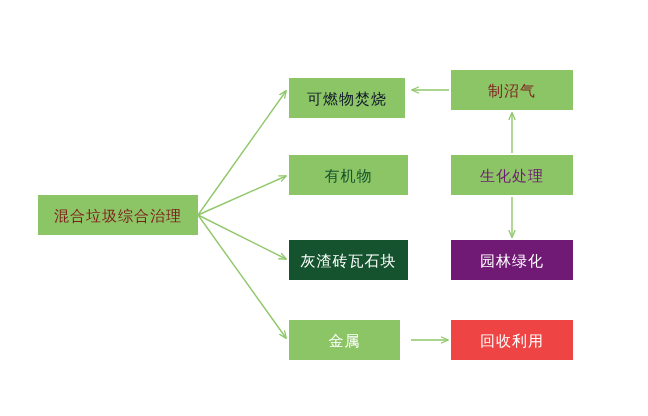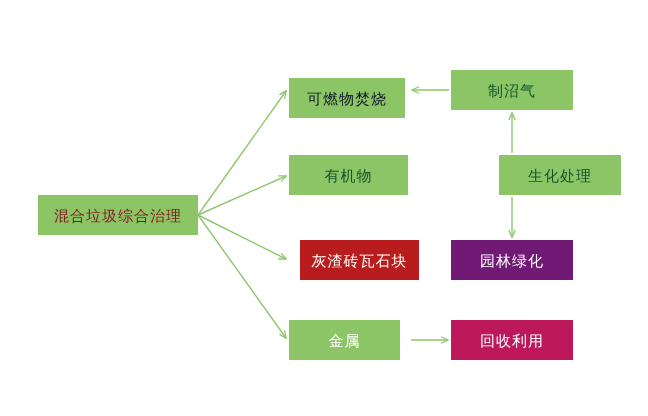--- a/index.html
+++ b/index.html
@@ -67,32 +67,32 @@
   <div id="node-layer">
       <div class="node" style="left: 38px; top: 195px; width: 160px; height: 40px; background: rgb(140, 197, 101); color: #7f1d1d;">
         <span class="node-label">混合垃圾综合治理</span>
       </div>
       <div class="node" style="left: 289px; top: 70px; width: 116px; height: 40px; background: rgb(140, 197, 101); color: #0f172a; margin-top: 8px;">
         <span class="node-label">可燃物焚烧</span>
       </div>
       <div class="node" style="left: 289px; top: 155px; width: 119px; height: 40px; background: rgb(140, 197, 101); color: #14532d;">
         <span class="node-label">有机物</span>
       </div>
-      <div class="node" style="left: 300px; top: 240px; width: 119px; height: 40px; background: #b91c1c; color: rgb(255, 255, 255); text-align: center;">
+      <div class="node" style="left: 289px; top: 240px; width: 119px; height: 40px; background: #14532d; color: rgb(255, 255, 255); text-align: center;">
         <span class="node-label">灰渣砖瓦石块</span>
       </div>
       <div class="node" style="left: 289px; top: 320px; width: 111px; height: 40px; background: rgb(140, 197, 101); color: rgb(255, 255, 255);">
         <span class="node-label">金属</span>
       </div>
-      <div class="node" style="left: 451px; top: 70px; width: 122px; height: 40px; background: rgb(140, 197, 101); color: #14532d;">
+      <div class="node" style="left: 451px; top: 70px; width: 122px; height: 40px; background: rgb(140, 197, 101); color: #7f1d1d;">
         <span class="node-label">制沼气</span>
       </div>
-      <div class="node" style="left: 451px; top: 155px; width: 122px; height: 40px; background: rgb(140, 197, 101); color: #14532d; margin-left: 48px;">
+      <div class="node" style="left: 451px; top: 155px; width: 122px; height: 40px; background: rgb(140, 197, 101); color: #701a75;">
         <span class="node-label">生化处理</span>
       </div>
       <div class="node" style="left: 451px; top: 240px; width: 122px; height: 40px; background: #701a75; color: rgb(255, 255, 255);">
         <span class="node-label">园林绿化</span>
       </div>
-      <div class="node" style="left: 451px; top: 320px; width: 122px; height: 40px; background: #be185d; color: rgb(255, 255, 255);">
+      <div class="node" style="left: 451px; top: 320px; width: 122px; height: 40px; background: #ef4444; color: rgb(255, 255, 255);">
         <span class="node-label">回收利用</span>
       </div>
     </div>
 </div>
 
 </body></html>

